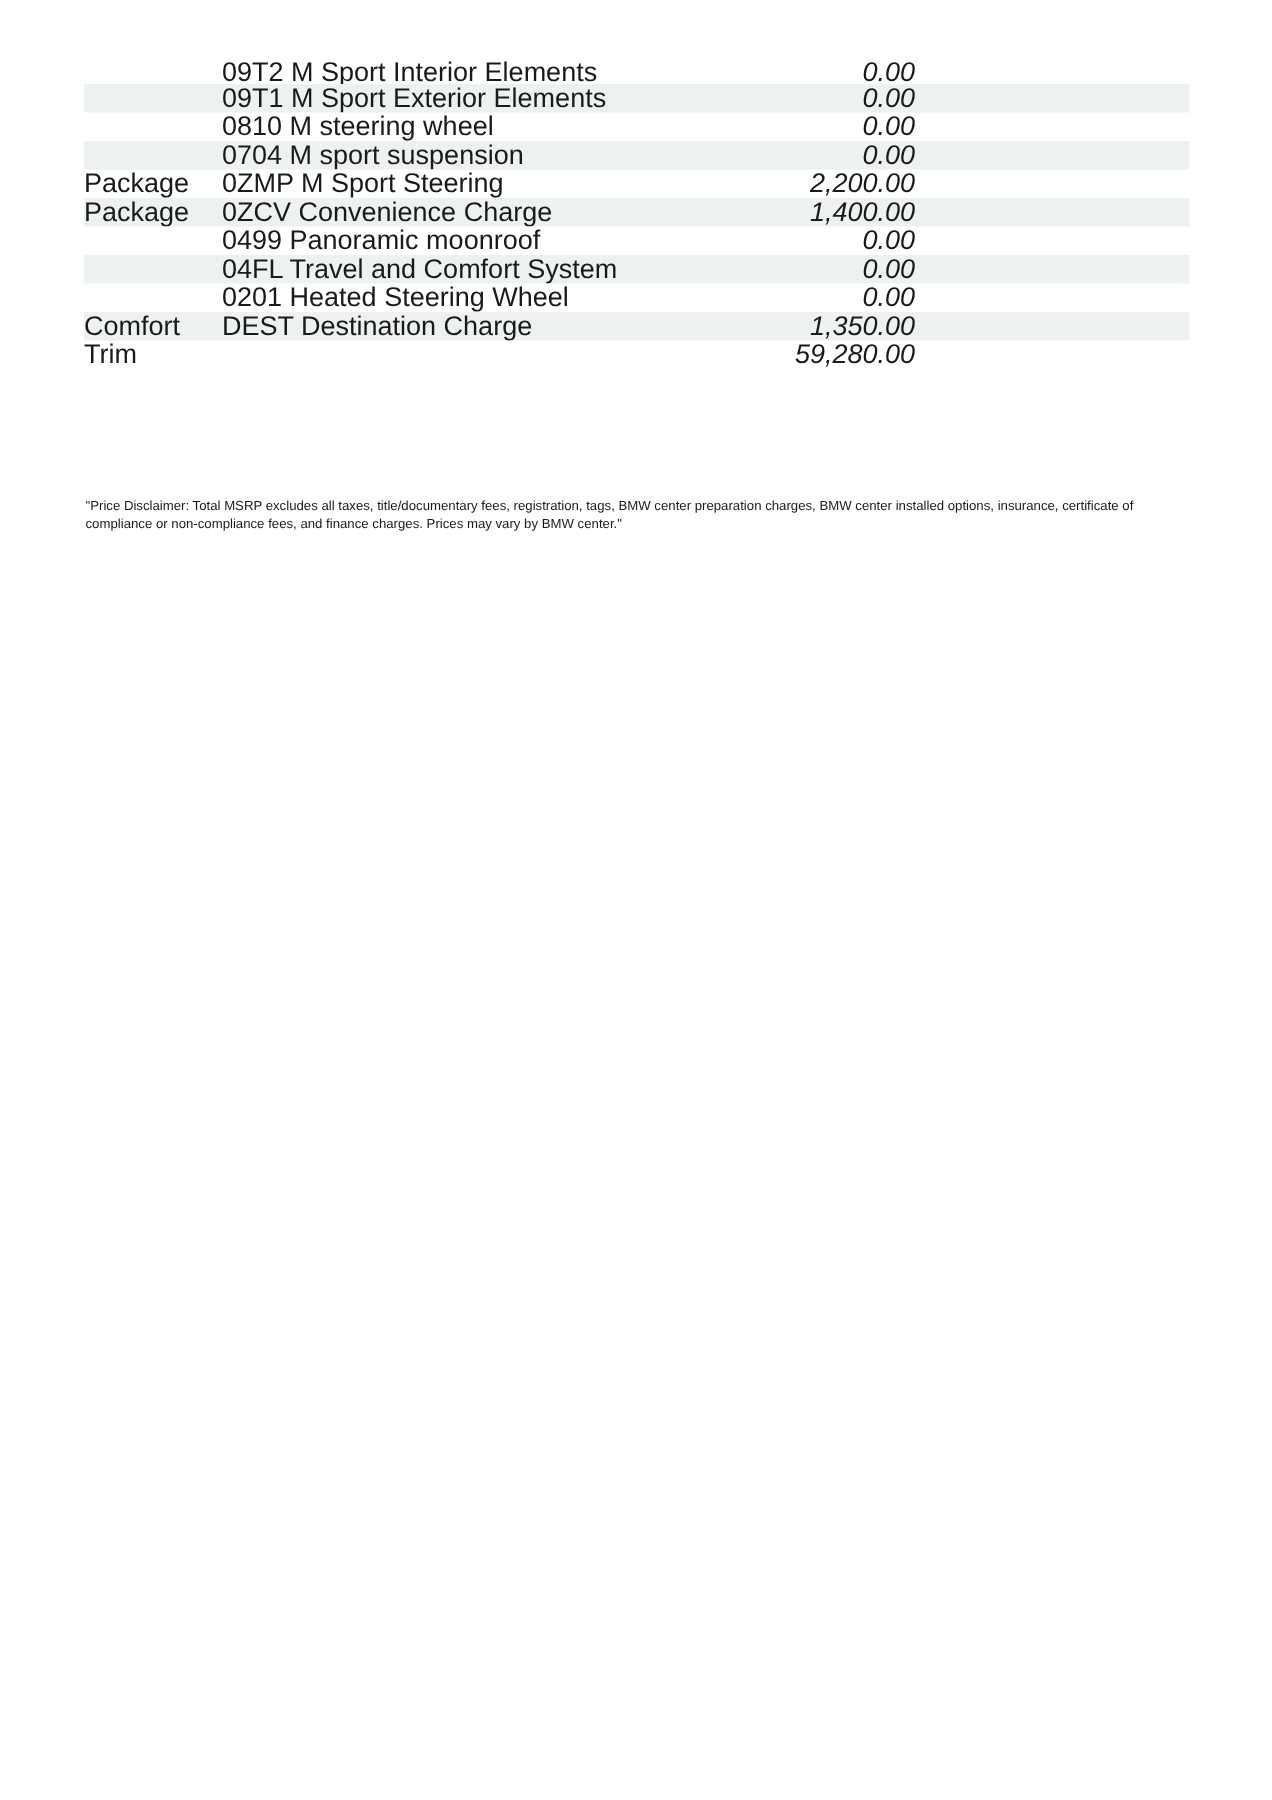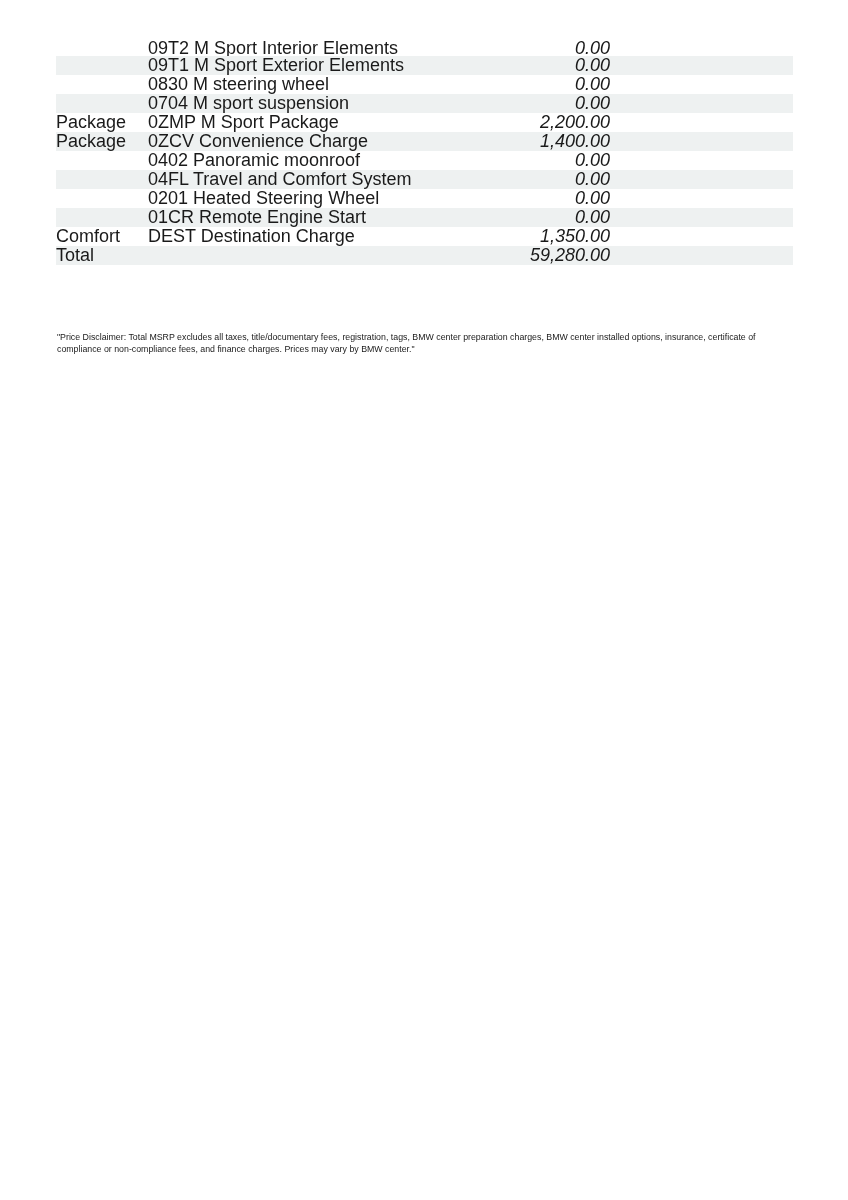--- a/index.html
+++ b/index.html
@@ -82,84 +82,78 @@
     <td class="col-type"></td>
     <td class="col-desc">09T1 M Sport Exterior Elements</td>
     <td class="col-price">0.00</td>
     <td class="col-filler"></td>
   </tr>
 
 
 
   <tr>
     <td class="col-type"></td>
-    <td class="col-desc">0830 M steering wheel</td>
+    <td class="col-desc">0810 M steering wheel</td>
     <td class="col-price">0.00</td>
     <td class="col-filler"></td>
   </tr>
 
   <tr>
     <td class="col-type"></td>
     <td class="col-desc">0704 M sport suspension</td>
     <td class="col-price">0.00</td>
     <td class="col-filler"></td>
   </tr>
 
 
   <tr>
     <td class="col-type">Package</td>
-    <td class="col-desc">0ZMP M Sport Package</td>
+    <td class="col-desc">0ZMP M Sport Steering</td>
     <td class="col-price">2,200.00</td>
     <td class="col-filler"></td>
   </tr>
 
   <tr>
     <td class="col-type">Package</td>
     <td class="col-desc">0ZCV Convenience Charge</td>
     <td class="col-price">1,400.00</td>
     <td class="col-filler"></td>
   </tr>
 
   <tr>
     <td class="col-type"></td>
-    <td class="col-desc">0402 Panoramic moonroof</td>
+    <td class="col-desc">0499 Panoramic moonroof</td>
     <td class="col-price">0.00</td>
     <td class="col-filler"></td>
   </tr>
 
   <tr>
     <td class="col-type"></td>
     <td class="col-desc">04FL Travel and Comfort System</td>
     <td class="col-price">0.00</td>
     <td class="col-filler"></td>
   </tr>
 
   <tr>
     <td class="col-type"></td>
     <td class="col-desc">0201 Heated Steering Wheel</td>
     <td class="col-price">0.00</td>
     <td class="col-filler"></td>
   </tr>
 
-  <tr>
-    <td class="col-type"></td>
-    <td class="col-desc">01CR Remote Engine Start</td>
-    <td class="col-price">0.00</td>
-    <td class="col-filler"></td>
-  </tr>
 
   <tr>
     <td class="col-type">Comfort</td>
     <td class="col-desc">DEST Destination Charge</td>
     <td class="col-price">1,350.00</td>
     <td class="col-filler"></td>
   </tr>
 
   <tr>
-    <td class="col-type">Total</td>
+    <td class="col-type">Trim</td>
     <td class="col-desc"></td>
     <td class="col-price">59,280.00</td>
     <td class="col-filler"></td>
   </tr>
 </tbody>
   </table>
 
   <p class="disclaimer">"Price Disclaimer: Total MSRP excludes all taxes, title/documentary fees, registration, tags, BMW center preparation charges, BMW center installed options, insurance, certificate of compliance or non-compliance fees, and finance charges. Prices may vary by BMW center."</p>
 
 </div>

